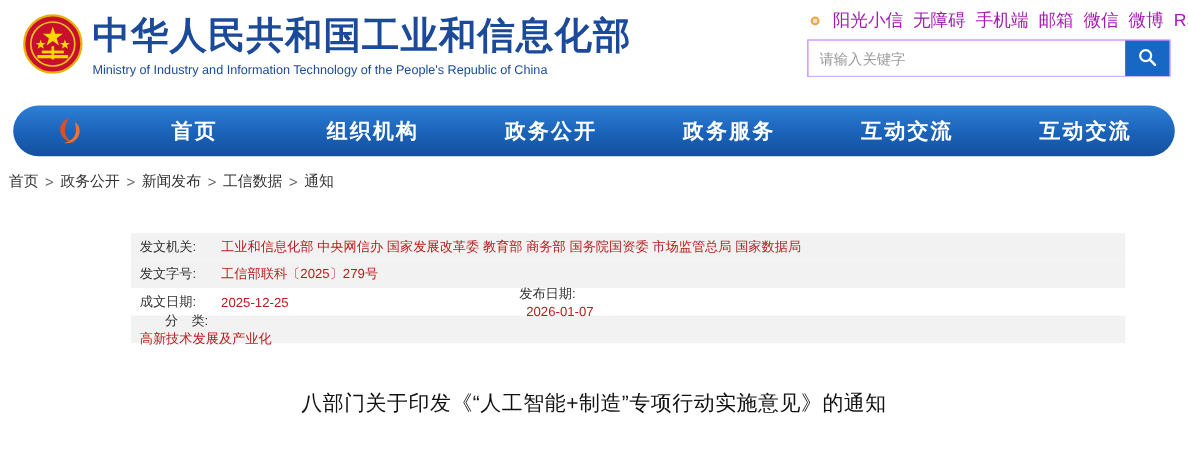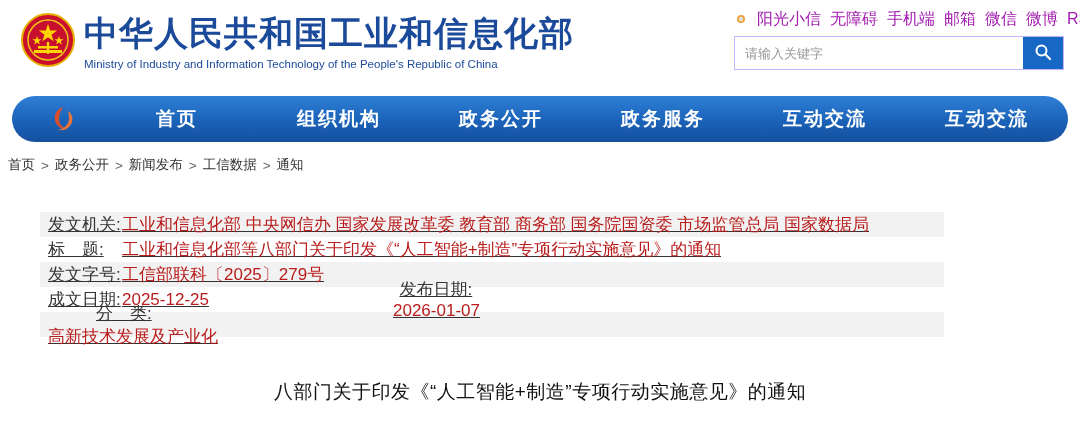--- a/index.html
+++ b/index.html
@@ -132,25 +132,24 @@
     display: flex;
     align-items: center;
     gap: 6px;
   }
   .breadcrumb .sep { color: #666; }
   .breadcrumb .crumb { cursor: pointer; }
   .breadcrumb .crumb.last { cursor: default; }
 
   
   .infobox {
-    margin: 38px 88px 0 40px;
+    margin: 38px 88px 0 119px;
     width: 904px;
-    font-size: 17px;
-    color: #333;
-    text-decoration: underline;
+    font-size: 12px;
+    color: #333;
   }
   .inforow {
     display: flex;
     align-items: center;
     height: 25px;
     padding: 0 8px;
   }
   .inforow.shade { background: #f2f2f2; }
   .label {
     width: 74px;
@@ -256,24 +255,20 @@
   <span class="crumb last">通知</span>
 </div>
 
 <div class="infobox">
 
   <div class="inforow shade">
     <span class="label">发文机关:</span>
     <span class="value">工业和信息化部 中央网信办 国家发展改革委 教育部 商务部 国务院国资委 市场监管总局 国家数据局</span>
   </div>
 
-  <div class="inforow">
-    <span class="label">标　题:</span>
-    <span class="value">工业和信息化部等八部门关于印发《“人工智能+制造”专项行动实施意见》的通知</span>
-  </div>
 
   <div class="inforow shade">
     <span class="label">发文字号:</span>
     <span class="value">工信部联科〔2025〕279号</span>
   </div>
 
   <div class="inforow">
     <span class="col-left">
       <span class="label">成文日期:</span>
       <span class="value">2025-12-25</span>

